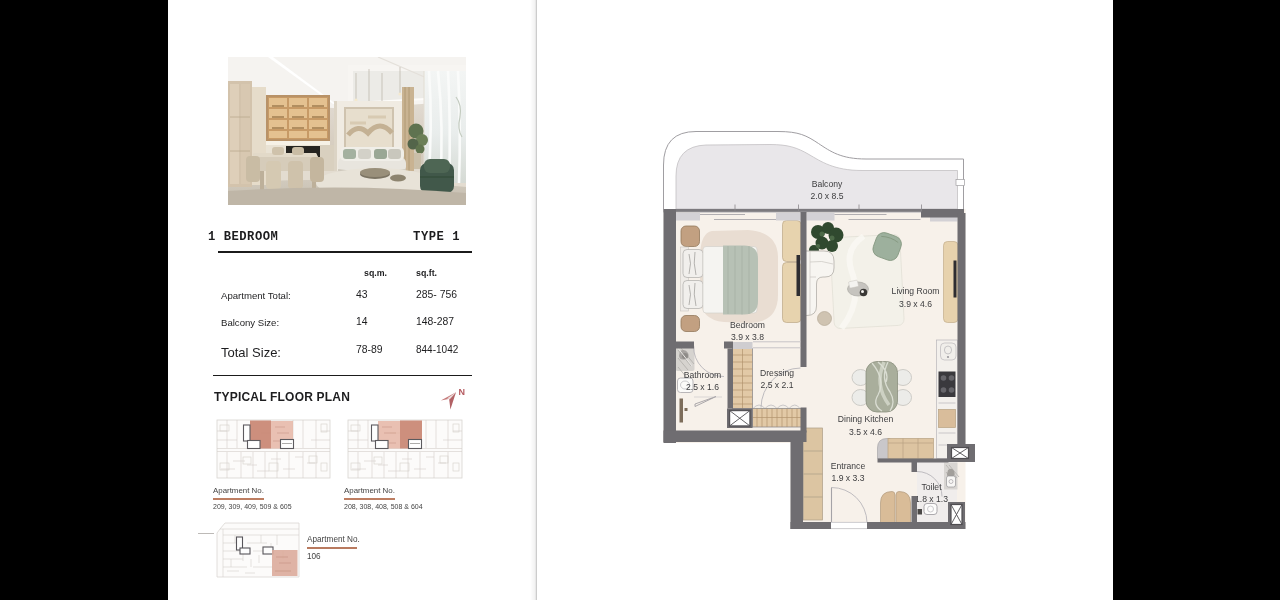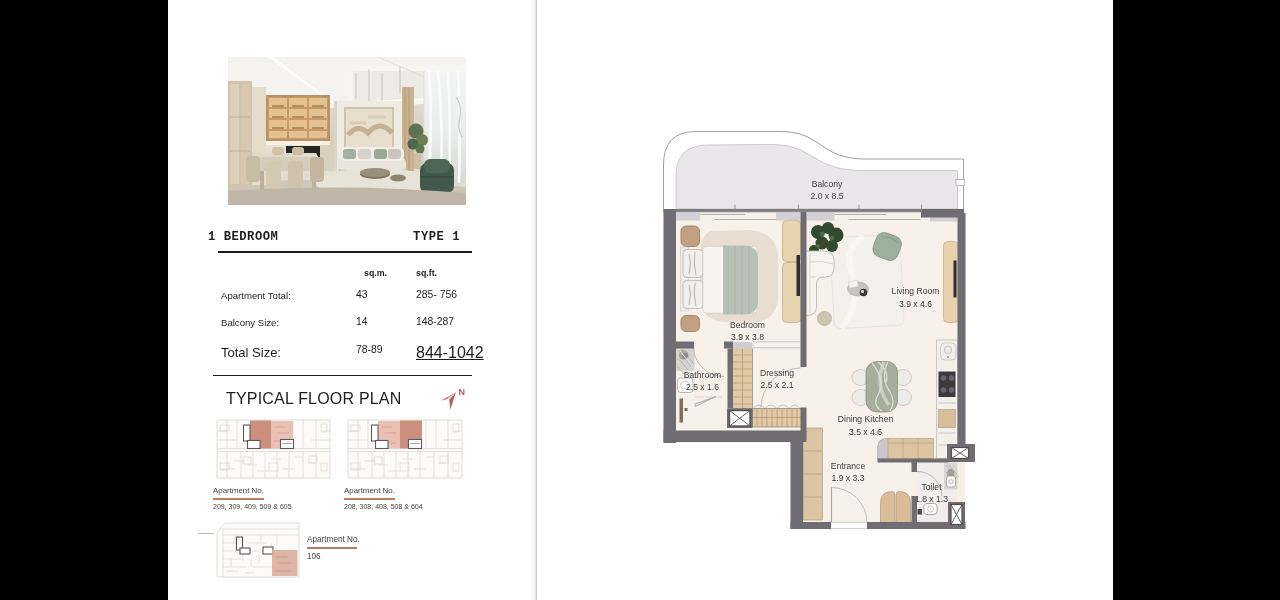--- a/index.html
+++ b/index.html
@@ -152,25 +152,25 @@
   <div class="abs txt" style="left:53px;top:290px;font-size:9.6px;">Apartment Total:</div>
   <div class="abs txt" style="left:188px;top:289px;font-size:10.4px;">43</div>
   <div class="abs txt" style="left:248px;top:289px;font-size:10.4px;">285- 756</div>
 
   <div class="abs txt" style="left:53px;top:317px;font-size:9.6px;">Balcony Size:</div>
   <div class="abs txt" style="left:188px;top:316px;font-size:10.4px;">14</div>
   <div class="abs txt" style="left:248px;top:316px;font-size:10.4px;text-align:right;">148-287</div>
 
   <div class="abs txt" style="left:53px;top:345px;font-size:13px;">Total Size:</div>
   <div class="abs txt" style="left:188px;top:344px;font-size:10.4px;">78-89</div>
-  <div class="abs txt" style="left:248px;top:344px;font-size:16px;text-decoration:underline;">844-1042</div>
+  <div class="abs txt" style="left:248px;top:344px;font-size:10px;">844-1042</div>
 
   <div class="abs" style="left:45px;top:375px;width:259px;height:1.2px;background:#1b1b1b;"></div>
 
-  <div class="abs txt" style="left:46px;top:390px;font-size:16px;font-weight:normal;letter-spacing:0.2px;margin-left:12px;">TYPICAL FLOOR PLAN</div>
+  <div class="abs txt" style="left:46px;top:390px;font-size:12px;font-weight:bold;letter-spacing:0.2px;">TYPICAL FLOOR PLAN</div>
 
   <div class="abs" id="compass" style="left:266px;top:381px;width:34px;height:30px;">
   <svg width="34" height="32" viewBox="0 0 34 32">
     <path d="M22,11.2 L6.8,19.5 L15.8,17.8 Z" fill="#c57a7a"></path>
     <path d="M22,11.2 L15.2,18.6 L16.4,28.5 Z" fill="#b26165"></path>
     <path d="M22,11.2 L13,17.6 L15.8,17.9 Z" fill="#efe3e2"></path>
     <text x="24.5" y="14" font-size="9" font-weight="bold" fill="#b55a60" font-family="Liberation Sans, sans-serif">N</text>
   </svg>
   </div>
 

